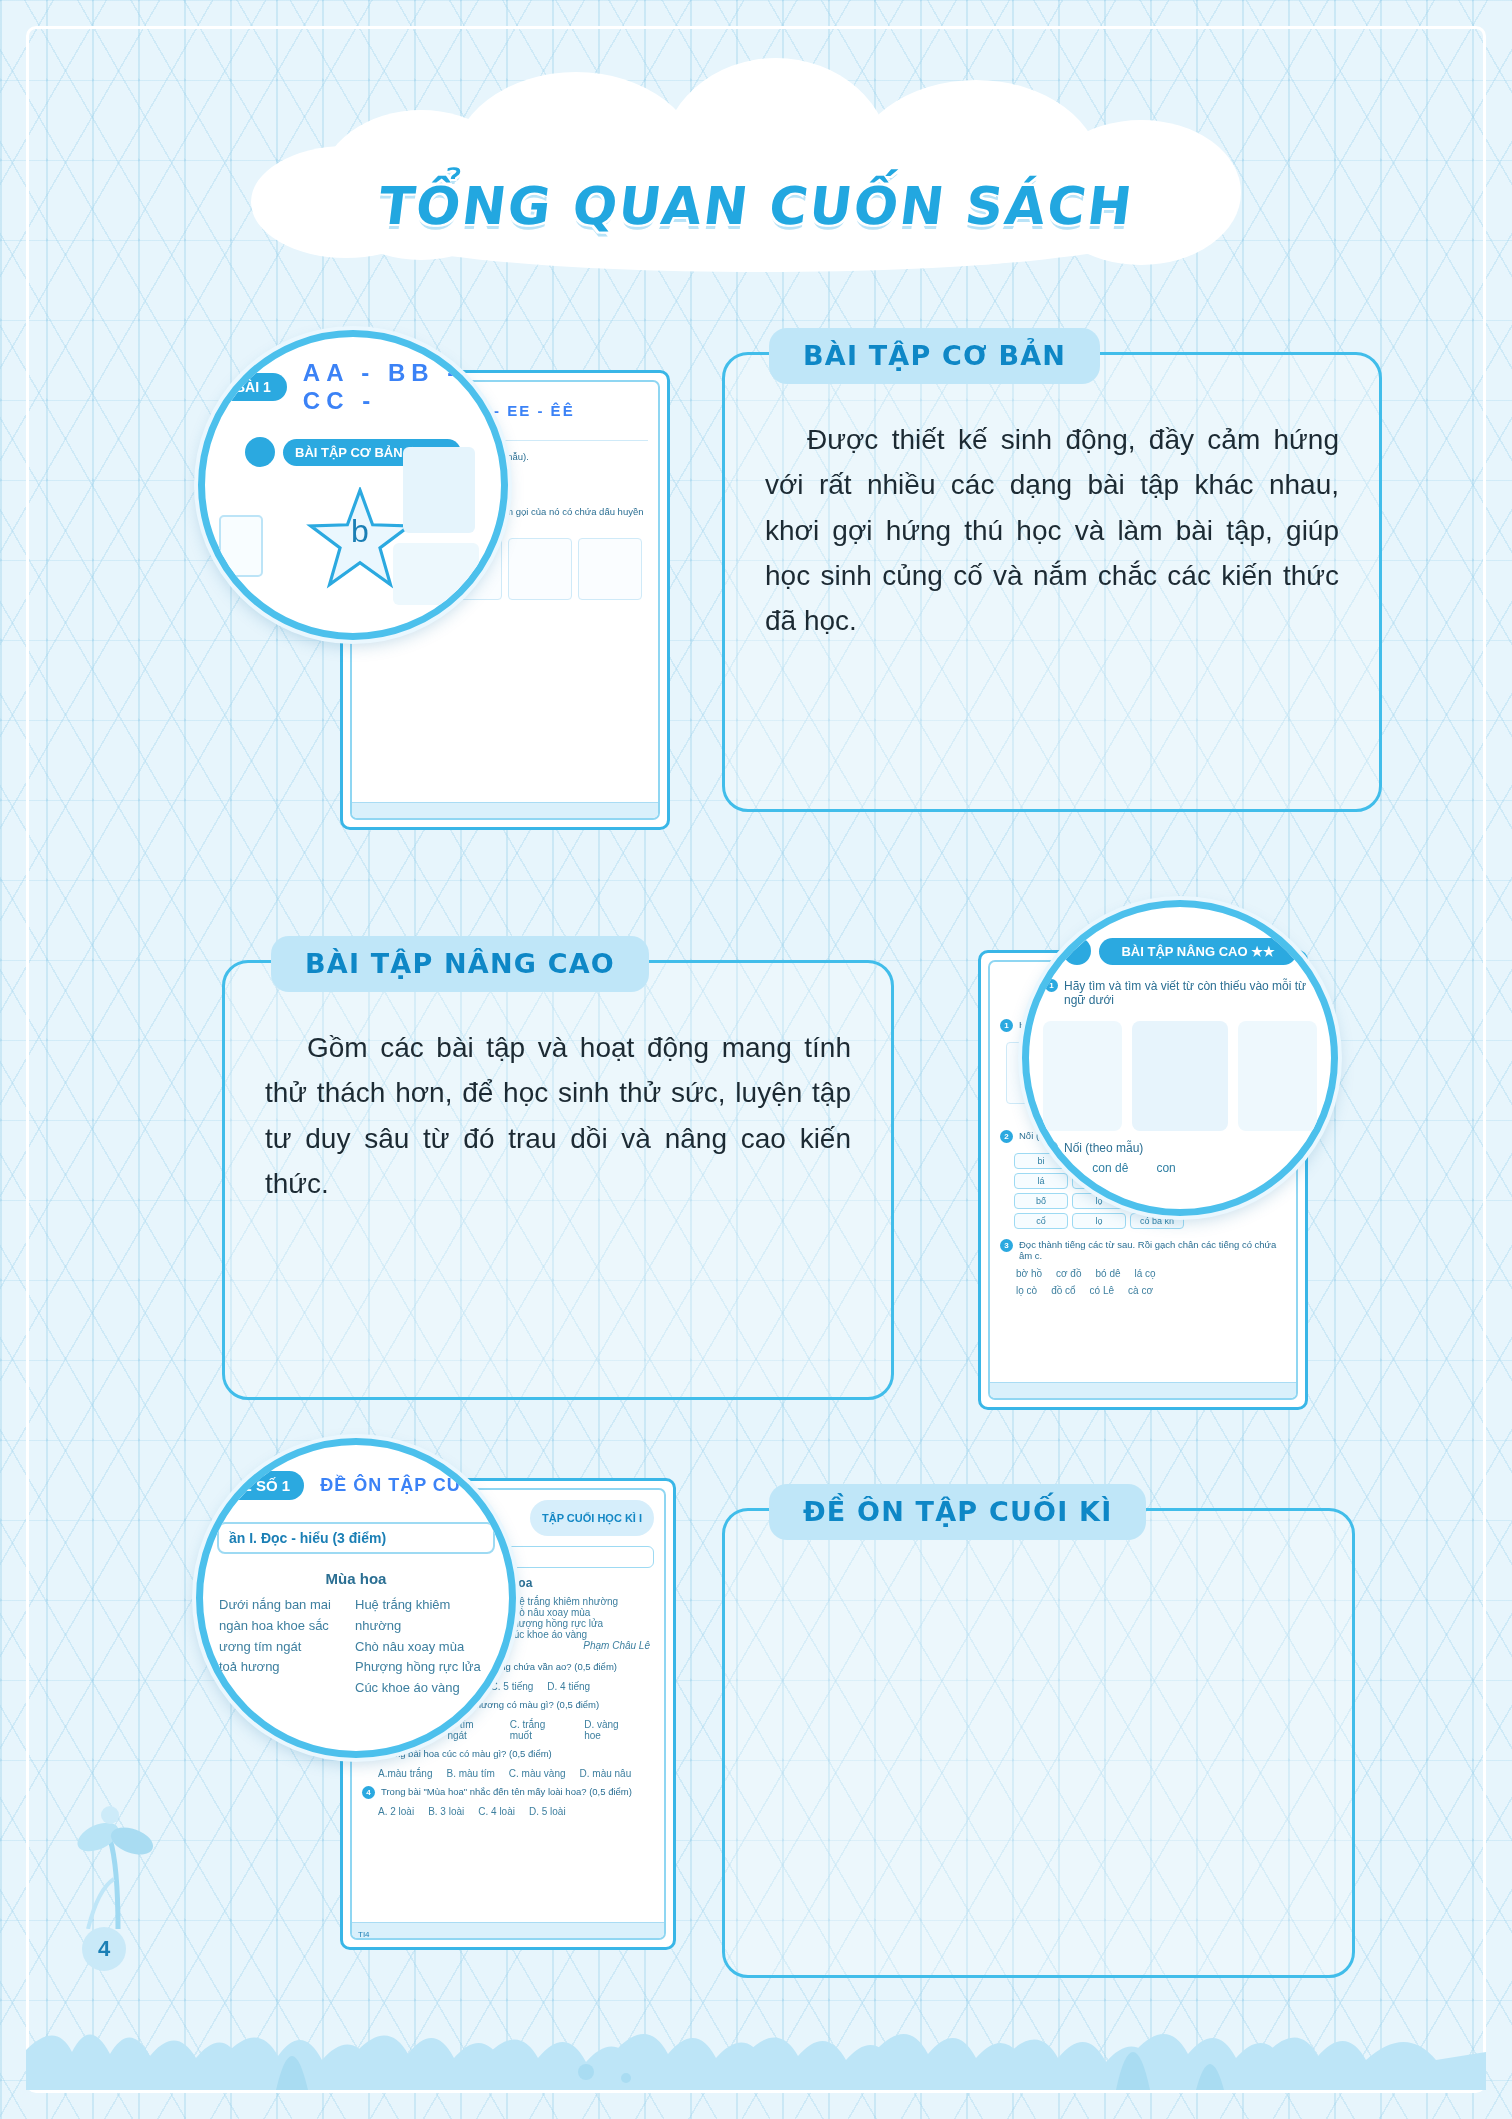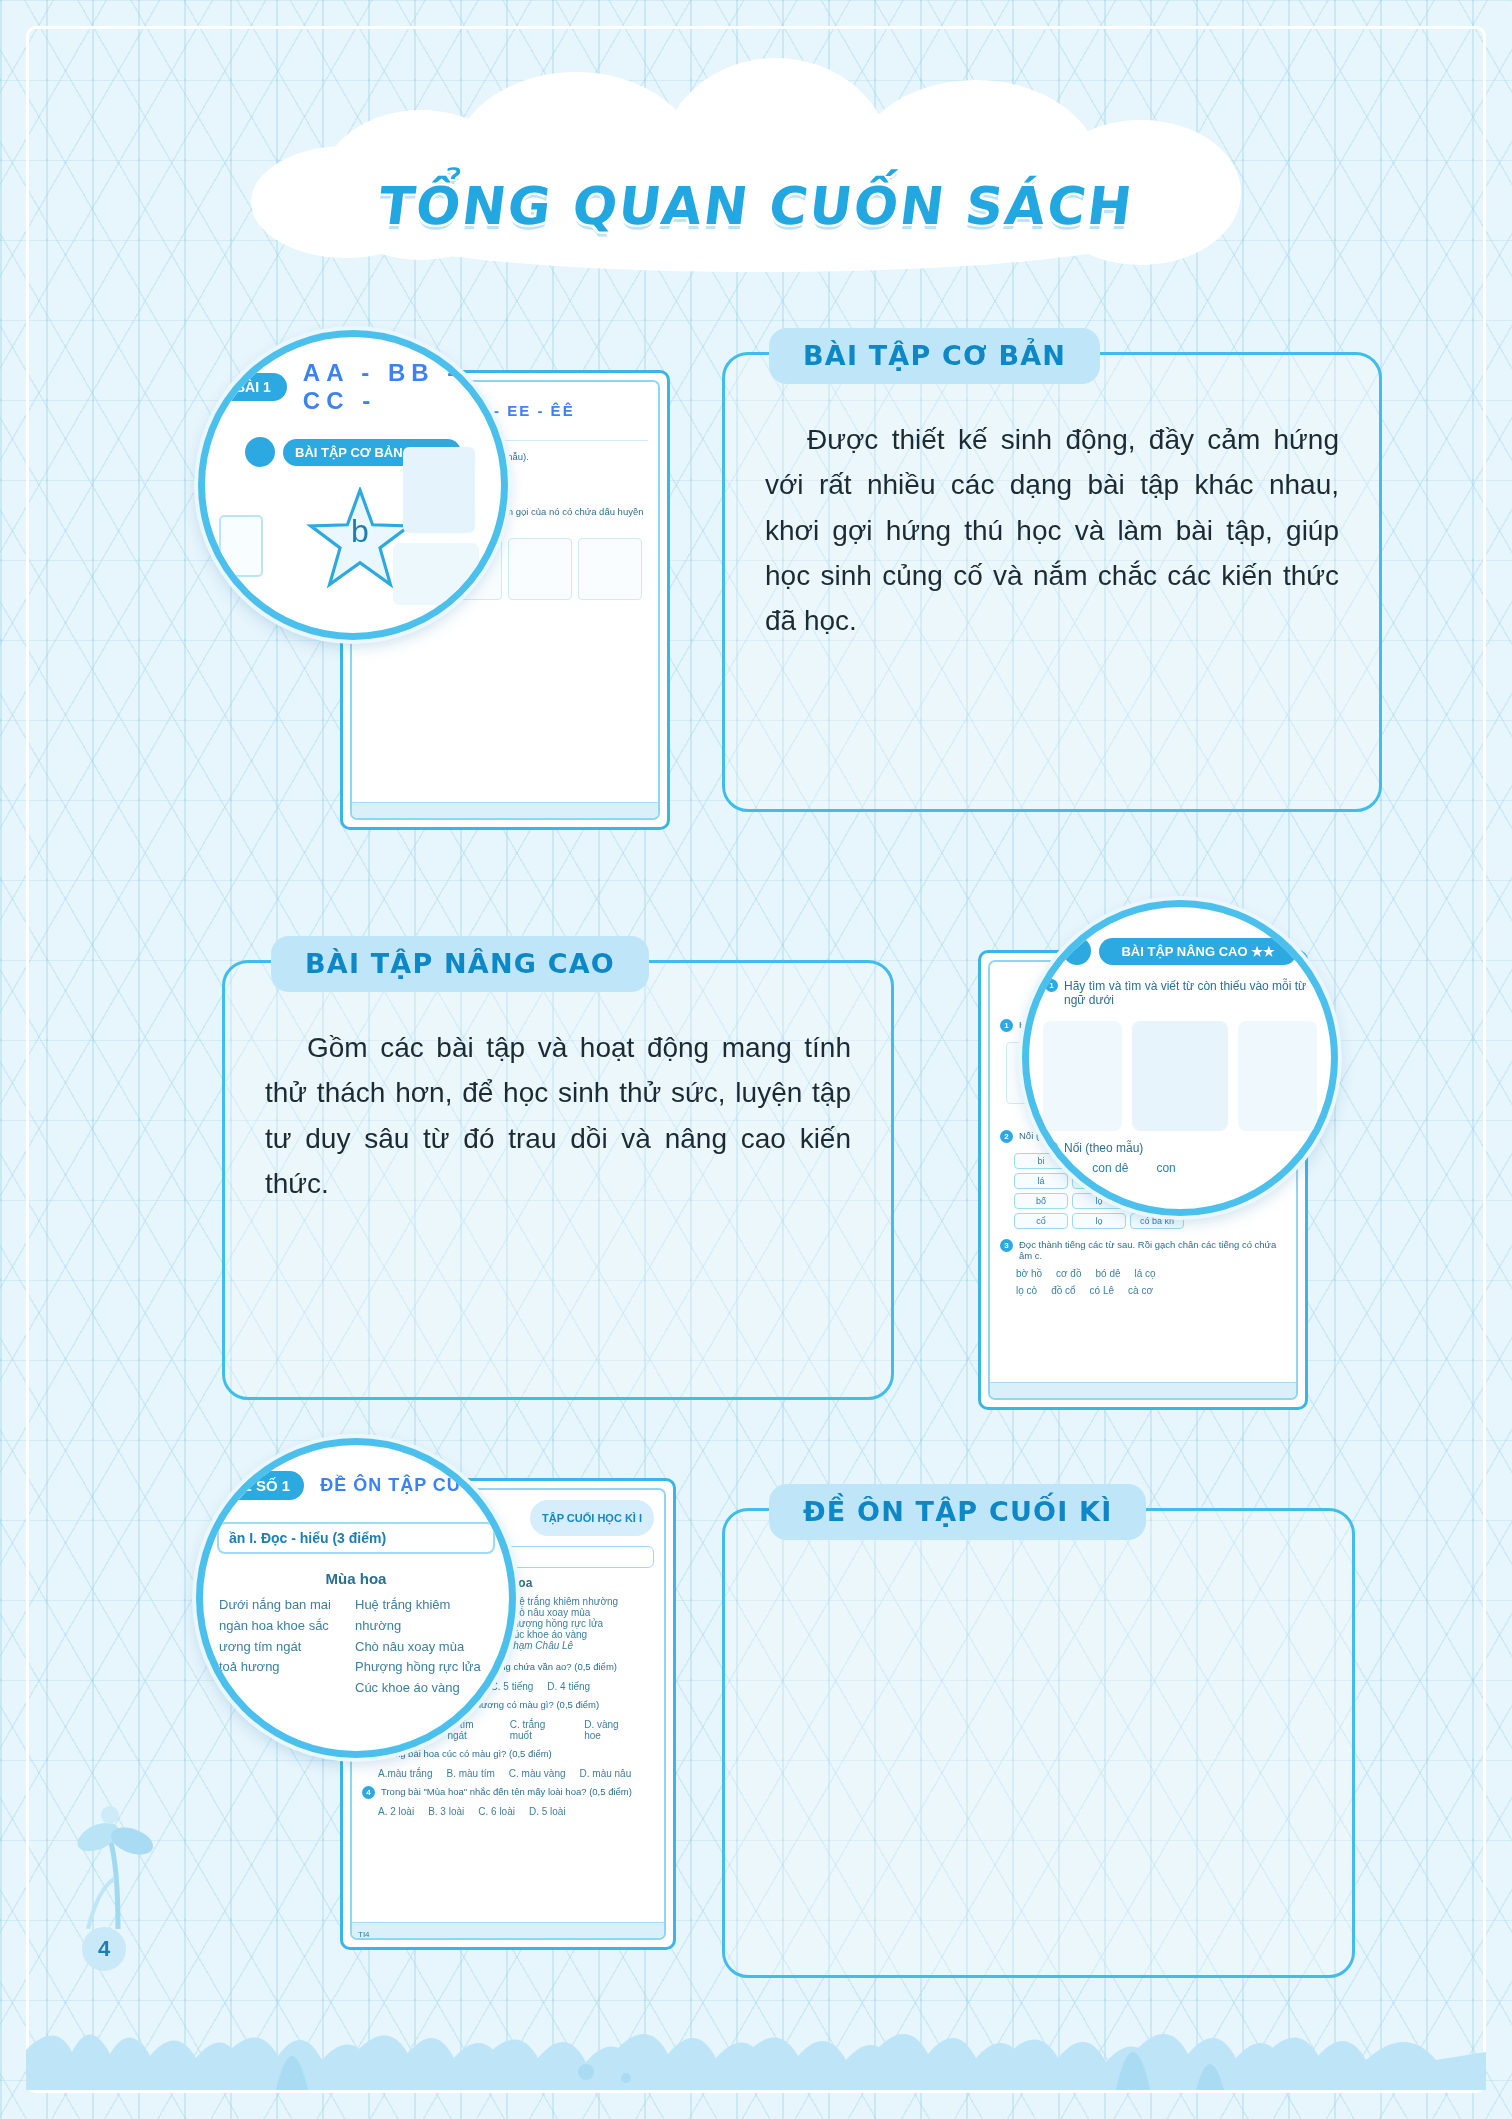--- a/index.html
+++ b/index.html
@@ -373,21 +373,21 @@
         <div>Dưới nắng ban mai</div>
         <div>ngàn hoa khoe sắc</div>
         <div>ương tím ngát</div>
         <div>toả hương</div>
       </div>
       <div style="flex:1.1;">
         <div>Huệ trắng khiêm nhường</div>
         <div>Chò nâu xoay mùa</div>
         <div>Phượng hồng rực lửa</div>
         <div>Cúc khoe áo vàng</div>
-        <div style="text-align:left;font-style:italic;">Phạm Châu Lê</div>
+        <div style="text-align:right;font-style:italic;">Phạm Châu Lê</div>
       </div>
     </div>
     <div class="mini-task">
       <span class="num-dot">1</span>
       <span>Bài thơ trên có bao nhiêu tiếng chứa vần ao? (0,5 điểm)</span>
     </div>
     <div class="word-row">
       <span>A. 2 tiếng</span>
         <span>B. 3 tiếng</span>
       <span>C. 5 tiếng</span>
@@ -413,21 +413,21 @@
       <span>C. màu vàng</span>
         <span>D. màu nâu</span>
     </div>
     <div class="mini-task">
       <span class="num-dot">4</span>
       <span>Trong bài "Mùa hoa" nhắc đến tên mấy loài hoa? (0,5 điểm)</span>
     </div>
     <div class="word-row">
       <span>A. 2 loài</span>
         <span>B. 3 loài</span>
-      <span>C. 6 loài</span>
+      <span>C. 4 loài</span>
         <span>D. 5 loài</span>
     </div>
     <div class="sheet-foot">
       <span style="font-size:8px;color:#1b7fb5;padding-left:6px;">TI4</span>
     </div>
   </div>
 </div>
 
 <div class="lens" style="left:196px; top:1438px; width:320px; height:320px;">
   <div class="lens-content">

